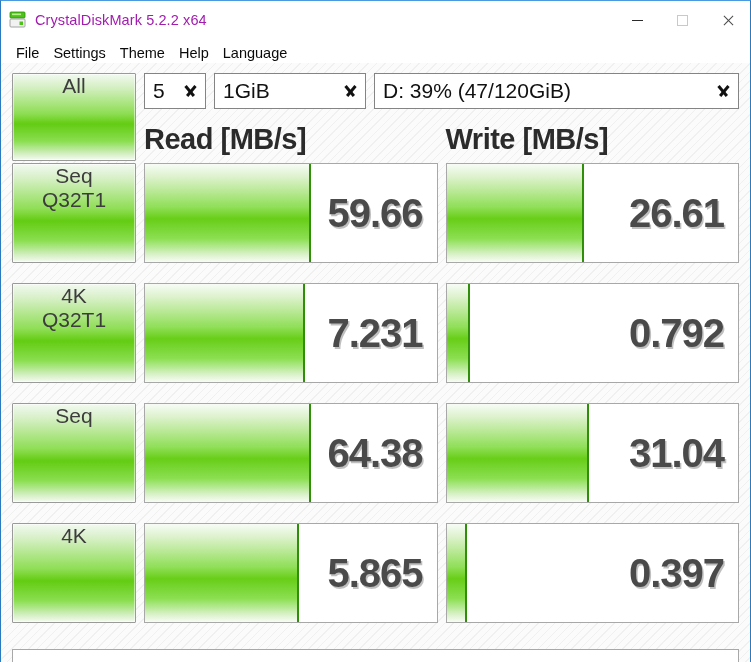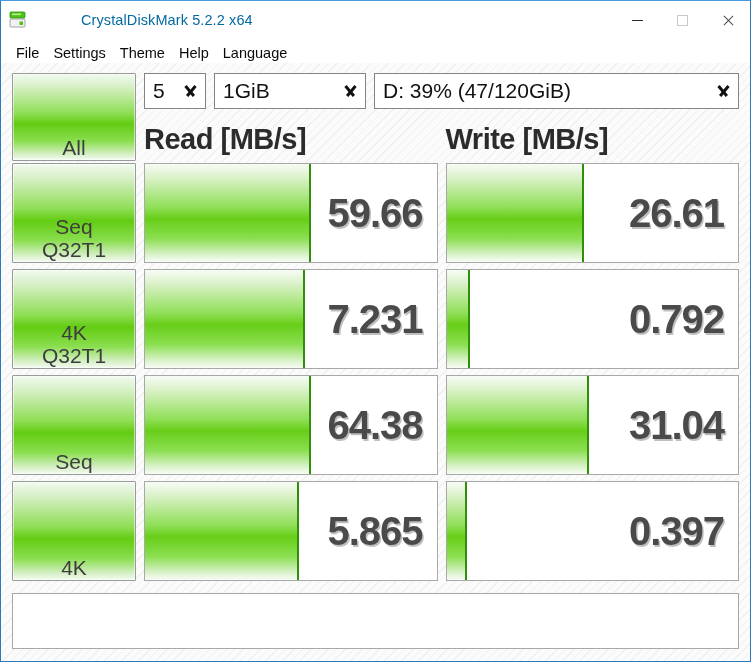--- a/index.html
+++ b/index.html
@@ -36,24 +36,23 @@
     width: 18px;
     height: 18px;
     margin-left: 8px;
     margin-right: 8px;
     flex: 0 0 auto;
     position: relative;
   }
 
   .title-text {
     font-size: 14.5px;
-    color: #0369a1;
+    color: #a21caf;
     letter-spacing: 0.1px;
     white-space: nowrap;
-    margin-left: 46px;
   }
 
   .win-buttons {
     position: absolute;
     right: 0;
     top: 0;
     height: 38px;
     display: flex;
   }
 
@@ -184,41 +183,41 @@
     font-weight: bold;
     color: #2b2b2b;
     letter-spacing: -0.5px;
   }
   .hdr-gap { width: 8px; flex: 0 0 auto; }
 
   .score-row {
     display: flex;
     align-items: stretch;
     height: 100px;
-    margin-bottom: 6px;
+    margin-bottom: 20px;
   }
 
   
   .test-btn {
     width: 124px;
     flex: 0 0 auto;
     border: 1px solid #9a9a9a;
     border-radius: 1px;
     background: linear-gradient(to bottom,
       #f2faf0 0%,
       #d8f0c8 14%,
       #8ede54 46%,
       #63cc12 58%,
       #8ade4f 78%,
       #d5efc4 93%,
       #f4fbf2 100%);
     display: flex;
     flex-direction: column;
     align-items: center;
-    justify-content: flex-end;
+    justify-content: flex-start;
     font-size: 21px;
     color: #3d3d3d;
     line-height: 1.12;
     cursor: default;
     user-select: none;
     box-shadow: inset 0 0 0 1px rgba(255,255,255,0.5);
   }
   .test-btn.tall { height: 100px; }
   .test-btn .sub { display: block; }
 

